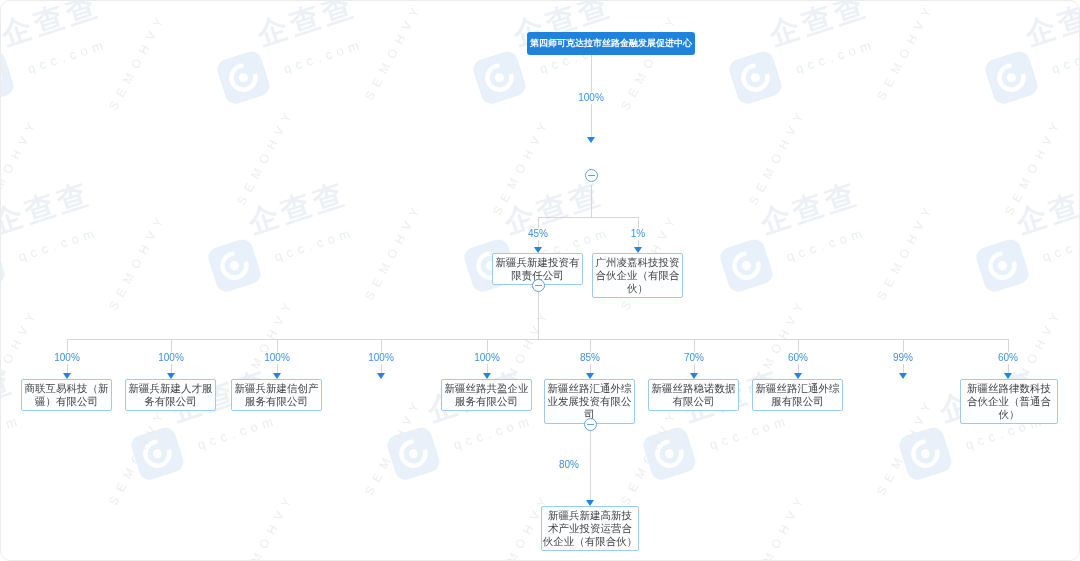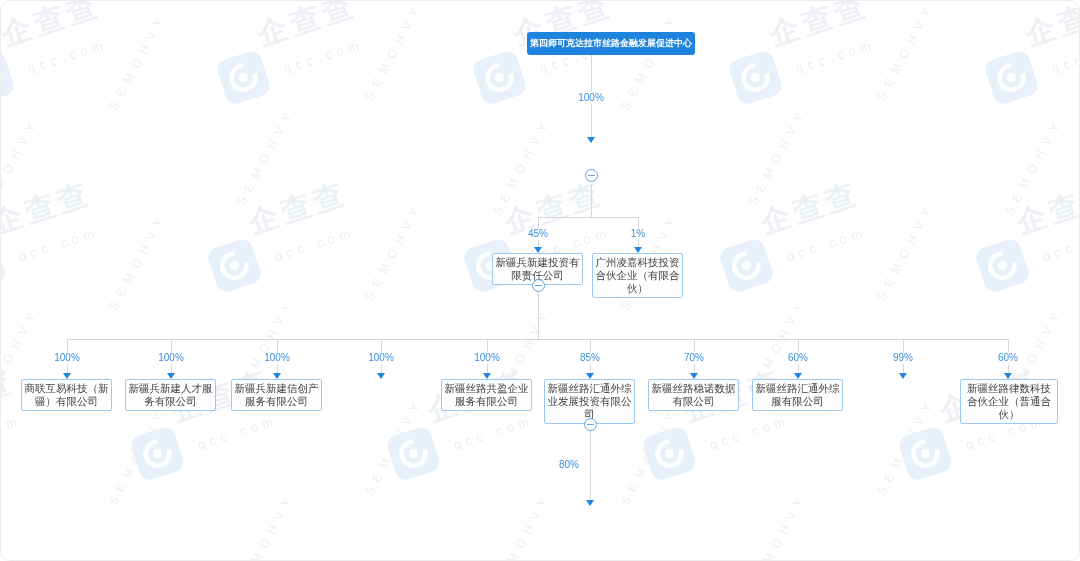--- a/index.html
+++ b/index.html
@@ -276,18 +276,21 @@
 业发展投资有限公
 司</div>
   <div class="node" style="left:647px;top:378px">新疆丝路稳诺数据
 有限公司</div>
   <div class="node" style="left:751px;top:378px">新疆丝路汇通外综
 服有限公司</div>
   <div class="node wide" style="left:959px;top:378px">新疆丝路律数科技
 合伙企业（普通合
 伙）</div>
 
+  <div class="node wide" style="left:540px;top:505px">新疆兵新建高新技
+术产业投资运营合
+伙企业（有限合伙）</div>
 
   <div class="minus" style="left:583.5px;top:167.5px"></div>
   <div class="minus" style="left:530.5px;top:277.5px"></div>
   <div class="minus" style="left:582.5px;top:416.5px"></div>
 
 </div>
 
 </body></html>

